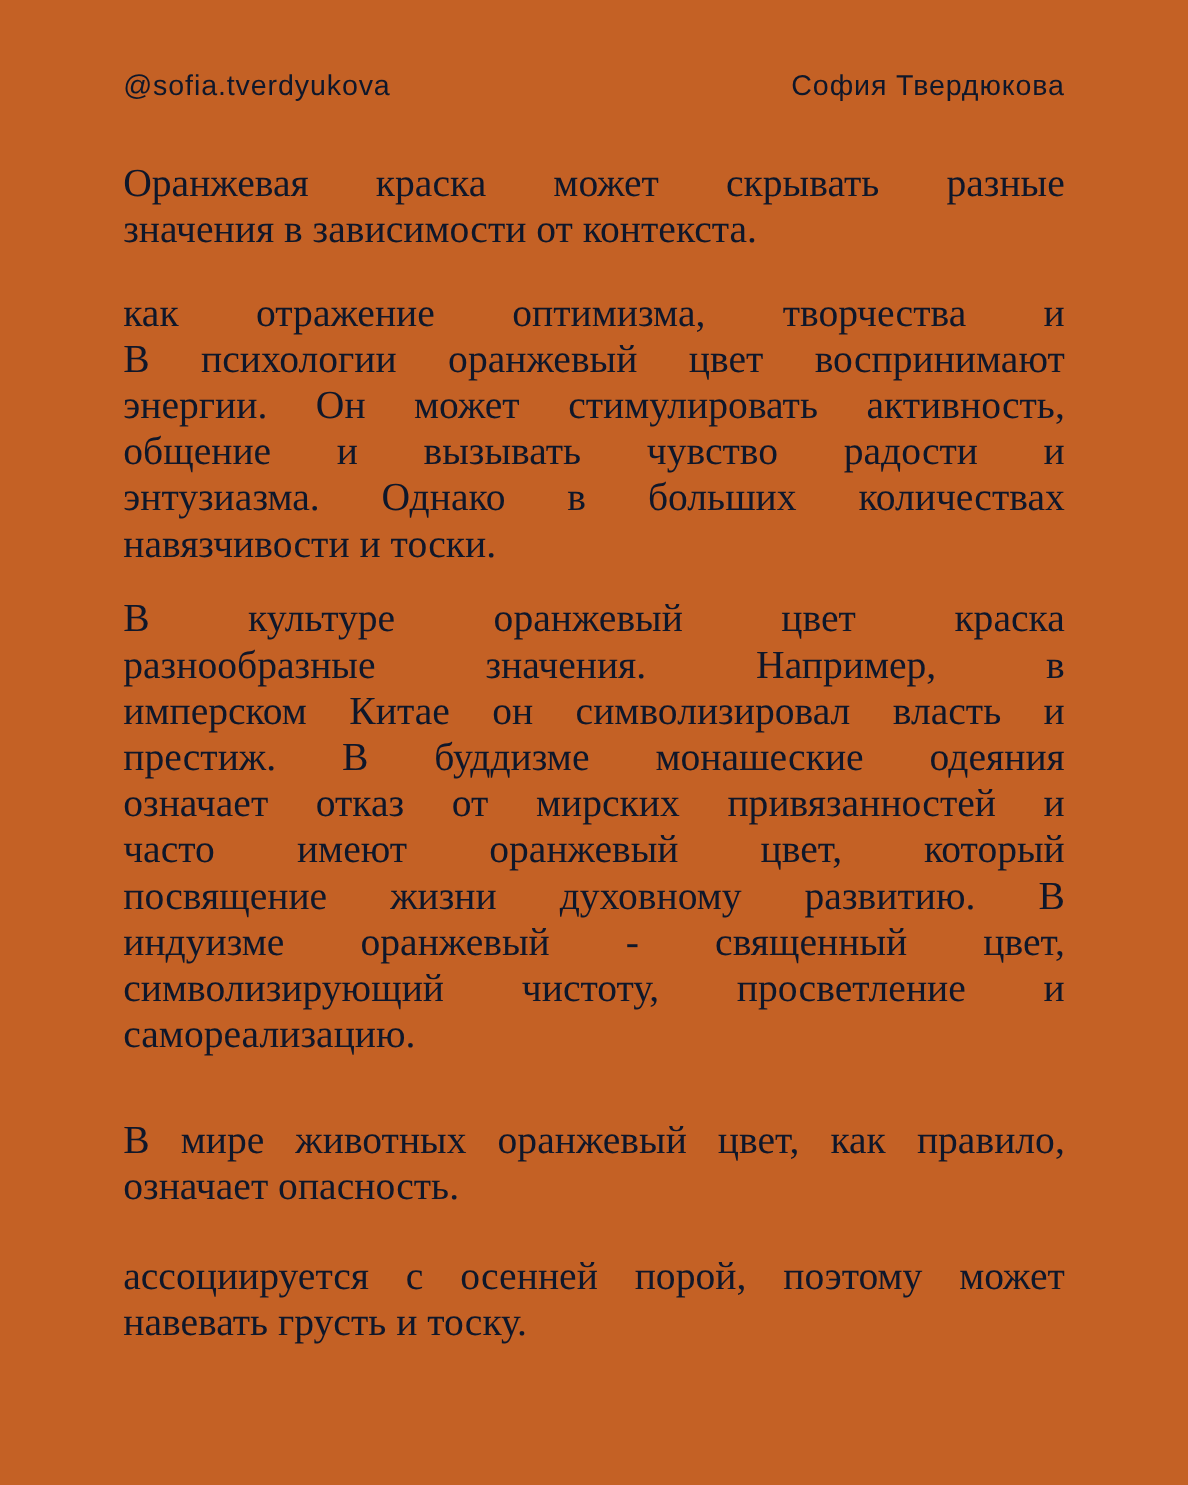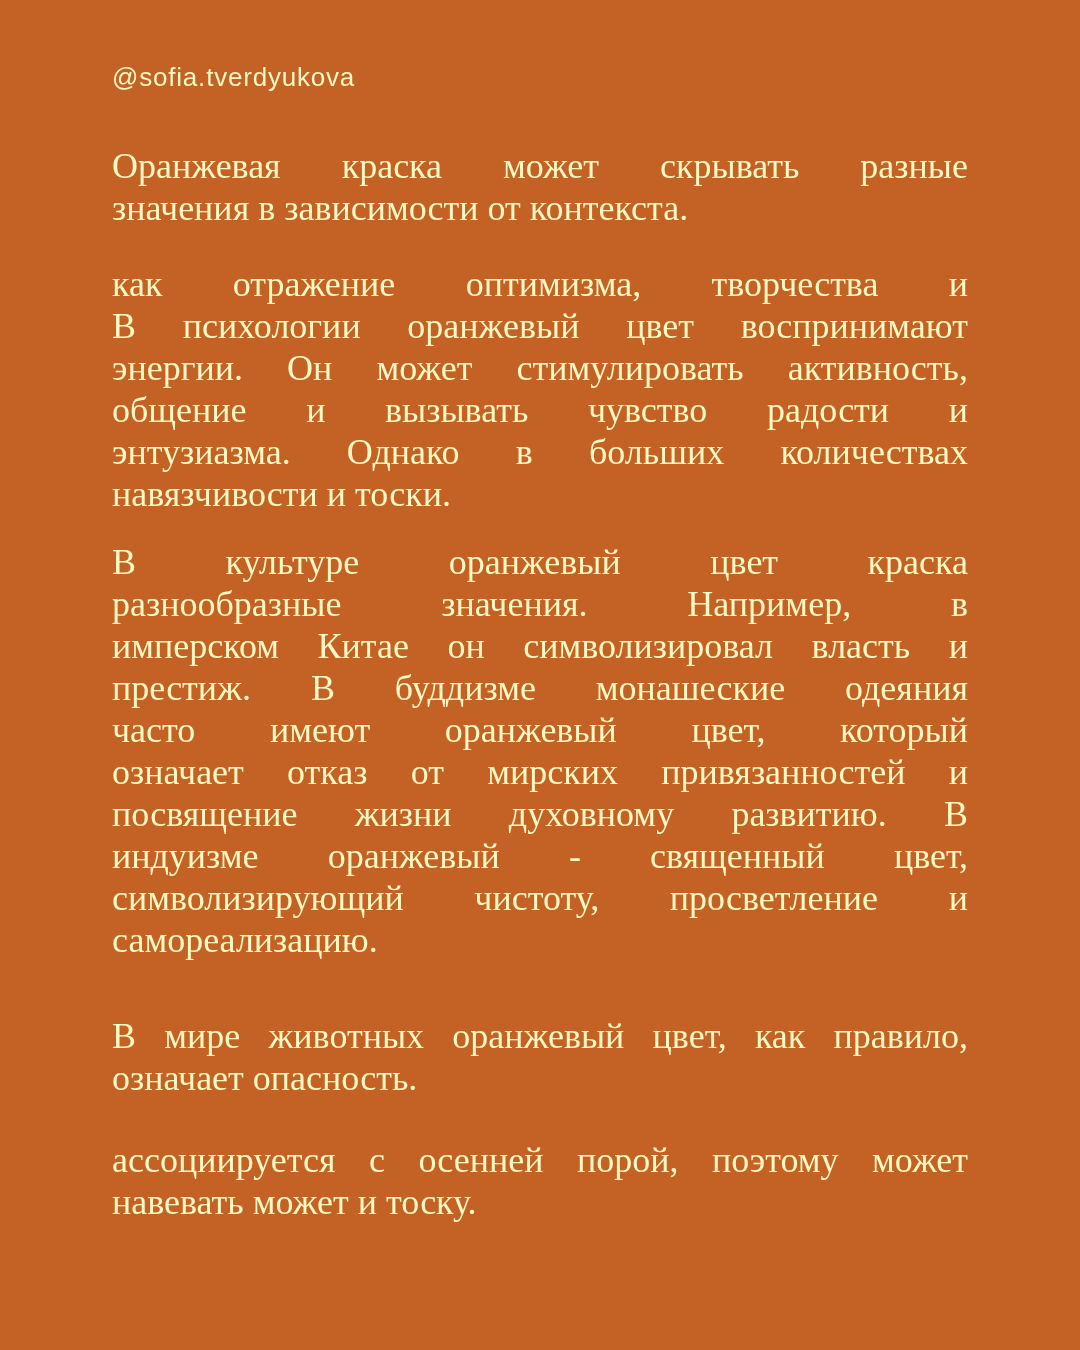--- a/index.html
+++ b/index.html
@@ -19,29 +19,29 @@
     position: relative;
   }
   .post-header {
     display: flex;
     justify-content: space-between;
     align-items: baseline;
     padding: 62px 112px 0 112px;
     font-family: "Liberation Sans", sans-serif;
     font-size: 26px;
     letter-spacing: 0.8px;
-    color: #fef9c3;
+    color: #0f172a;
     font-weight: 400;
   }
   .post-body {
     padding: 52px 112px 0 112px;
     font-family: "Liberation Serif", serif;
     font-size: 36px;
     line-height: 42px;
-    color: #fef9c3;
+    color: #0f172a;
     font-weight: 400;
   }
   .paragraph { margin: 0 0 34px 0; }
   .paragraph:nth-child(2) { margin-bottom: 26px; }
   .paragraph:nth-child(3) { margin-bottom: 54px; }
   .paragraph:nth-child(4) { margin-bottom: 40px; }
   .paragraph:last-child { margin-bottom: 0; }
   .line {
     text-align: justify;
     text-align-last: justify;
@@ -49,48 +49,49 @@
   .line.last {
     text-align-last: left;
   }
 </style>
 </head>
 <body>
 
 <div class="card">
   <div class="post-header">
     <span>@sofia.tverdyukova</span>
+    <span>София Твердюкова</span>
   </div>
   <div class="post-body" id="post-body">
       <div class="paragraph">
         <div class="line">Оранжевая краска может скрывать разные</div>
         <div class="line last">значения в зависимости от контекста.</div>
       </div>
       <div class="paragraph">
         <div class="line">как отражение оптимизма, творчества и</div>
         <div class="line">В психологии оранжевый цвет воспринимают</div>
         <div class="line">энергии. Он может стимулировать активность,</div>
         <div class="line">общение и вызывать чувство радости и</div>
         <div class="line">энтузиазма. Однако в больших количествах</div>
         <div class="line last">навязчивости и тоски.</div>
       </div>
       <div class="paragraph">
         <div class="line">В культуре оранжевый цвет краска</div>
         <div class="line">разнообразные значения. Например, в</div>
         <div class="line">имперском Китае он символизировал власть и</div>
         <div class="line">престиж. В буддизме монашеские одеяния</div>
+        <div class="line">означает отказ от мирских привязанностей и</div>
         <div class="line">часто имеют оранжевый цвет, который</div>
-        <div class="line">означает отказ от мирских привязанностей и</div>
         <div class="line">посвящение жизни духовному развитию. В</div>
         <div class="line">индуизме оранжевый - священный цвет,</div>
         <div class="line">символизирующий чистоту, просветление и</div>
         <div class="line last">самореализацию.</div>
       </div>
       <div class="paragraph">
         <div class="line">В мире животных оранжевый цвет, как правило,</div>
         <div class="line last">означает опасность.</div>
       </div>
       <div class="paragraph">
         <div class="line">ассоциируется с осенней порой, поэтому может</div>
-        <div class="line last">навевать может и тоску.</div>
+        <div class="line last">навевать грусть и тоску.</div>
       </div>
     </div>
 </div>
 
 </body></html>

